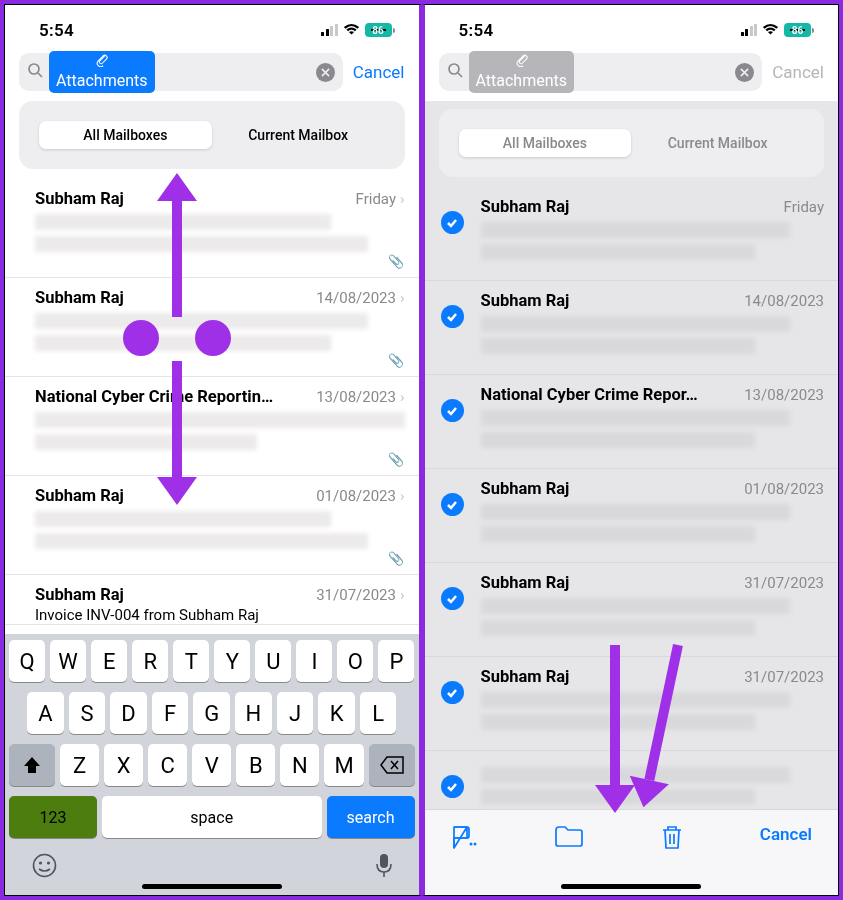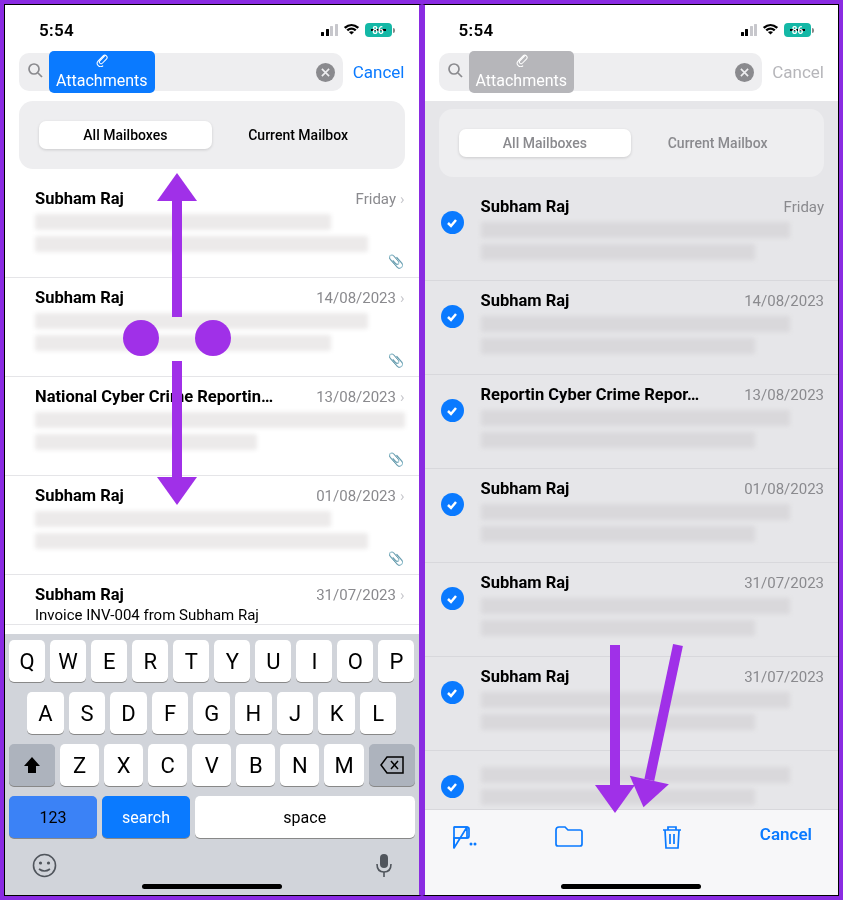--- a/index.html
+++ b/index.html
@@ -113,21 +113,21 @@
   .kb-row { display:flex; justify-content:center; gap:5px; margin-bottom:10px; }
   .key {
     background:#fff; border-radius:5px; height:42px; min-width:33px;
     display:flex; align-items:center; justify-content:center;
     font-size:22px; color:#000; box-shadow:0 1px 0 #888;
     flex:1;
   }
   .kb-row.r2 { padding: 0 18px; }
   .key.mod { background:#adb3bd; flex:0 0 46px; }
   .key.space { flex:4; font-size:16px; }
-  .key.num { background:#3b82f6; flex:0 0 88px; font-size:16px; }
+  .key.num { background:#4d7c0f; flex:0 0 88px; font-size:16px; }
   .key.search { background:#0a7aff; color:#fff; flex:0 0 88px; font-size:16px;}
   .kb-bottom { display:flex; justify-content:space-between; align-items:center; padding:4px 22px 2px; }
   .emoji-icon, .mic-icon { font-size:26px; color:#50555c; }
   .home-ind { position:absolute; bottom:6px; left:50%; transform:translateX(-50%); width:140px; height:5px; background:#000; border-radius:3px; }
   
   .toolbar {
     position:absolute; bottom:0; left:0; right:0; height:86px;
     background:#f7f7f9; border-top:1px solid #d8d8dc;
     display:flex; align-items:flex-start; justify-content:space-between;
     padding:14px 26px 0;
@@ -304,22 +304,22 @@
           </div>
       <div class="key mod">
         <svg width="24" height="18" viewBox="0 0 24 18">
               <path d="M7 1 L23 1 L23 17 L7 17 L1 9 Z" fill="none" stroke="#000" stroke-width="1.5"></path>
               <path d="M11 5 L18 13 M18 5 L11 13" stroke="#000" stroke-width="1.5"></path>
             </svg>
       </div>
     </div>
     <div class="kb-row">
       <div class="key num">123</div>
+      <div class="key space">space</div>
       <div class="key search">search</div>
-      <div class="key space">space</div>
     </div>
     <div class="kb-bottom">
       <span class="emoji-icon">
         <svg width="27" height="27" viewBox="0 0 27 27">
               <circle cx="13.5" cy="13.5" r="11" stroke="#50555c" stroke-width="1.6" fill="none"></circle>
               <circle cx="9.5" cy="11" r="1.6" fill="#50555c"></circle>
               <circle cx="17.5" cy="11" r="1.6" fill="#50555c"></circle>
               <path d="M8 17 Q13.5 21 19 17" stroke="#50555c" stroke-width="1.6" fill="none"></path>
             </svg>
       </span>
@@ -435,21 +435,21 @@
           <div class="blur-line w90"></div>
           <div class="blur-line w80"></div>
         </div>
         <div class="row">
           <div class="checkmark">
             <svg viewBox="0 0 12 12">
               <path d="M2 6 L5 9 L10 3"></path>
             </svg>
           </div>
           <div class="row-head">
-            <div class="sender">Reportin Cyber Crime Repor…</div>
+            <div class="sender">National Cyber Crime Repor…</div>
             <div class="row-meta">
               <span>13/08/2023</span>
             </div>
           </div>
           <div class="blur-line w90"></div>
           <div class="blur-line w80"></div>
         </div>
         <div class="row">
           <div class="checkmark">
             <svg viewBox="0 0 12 12">

